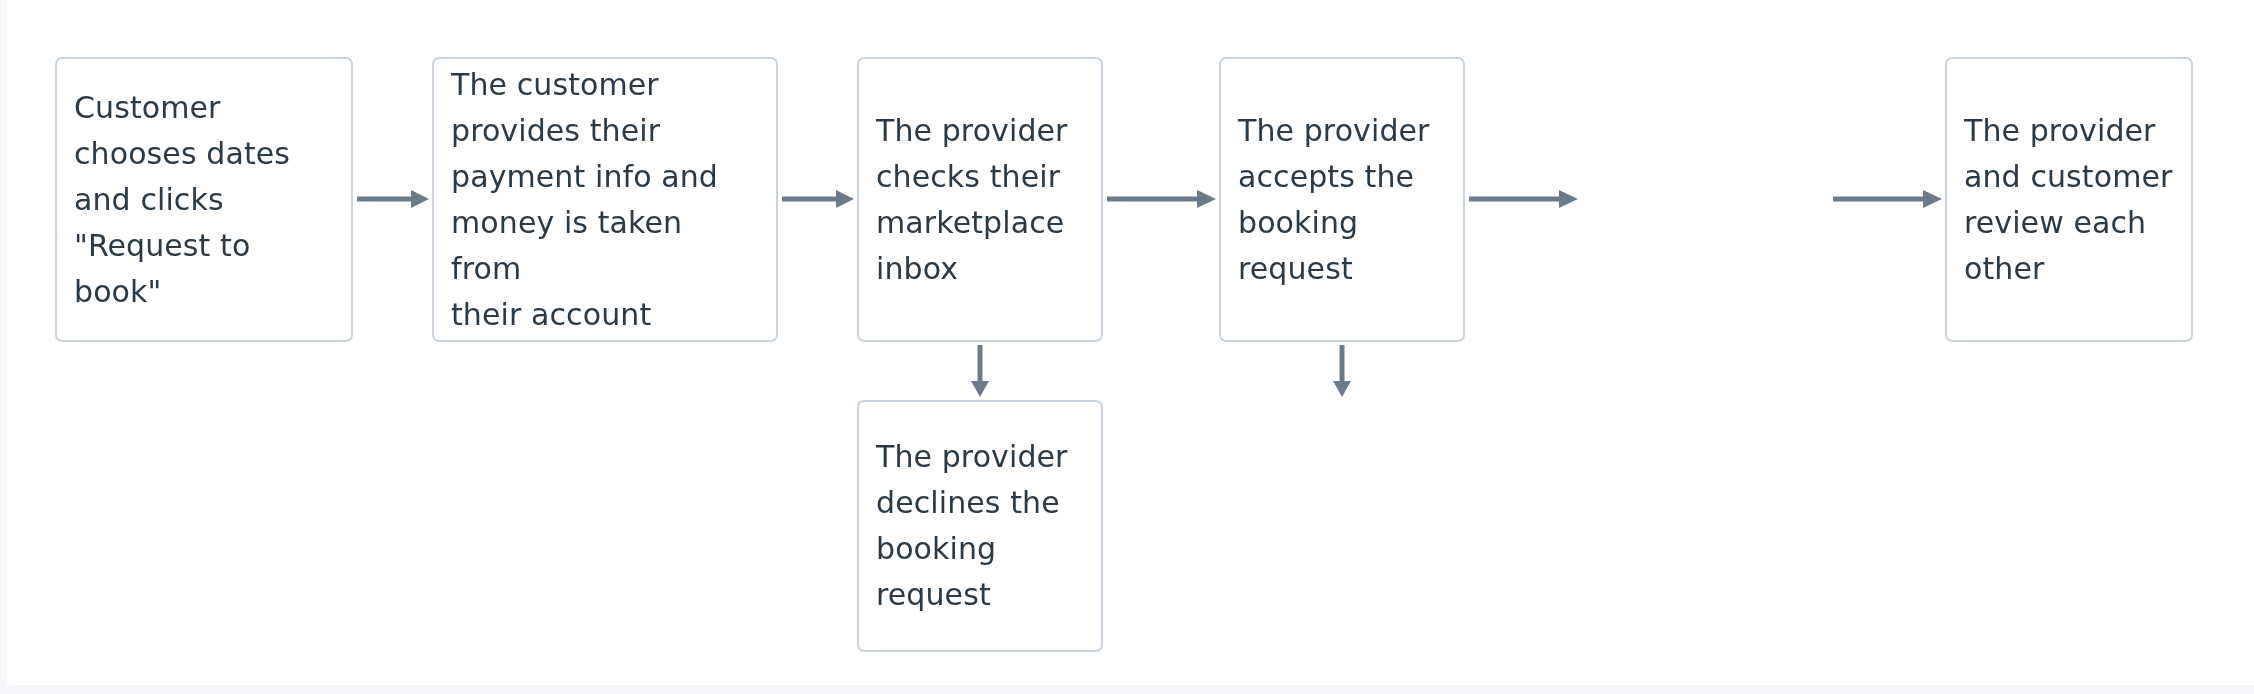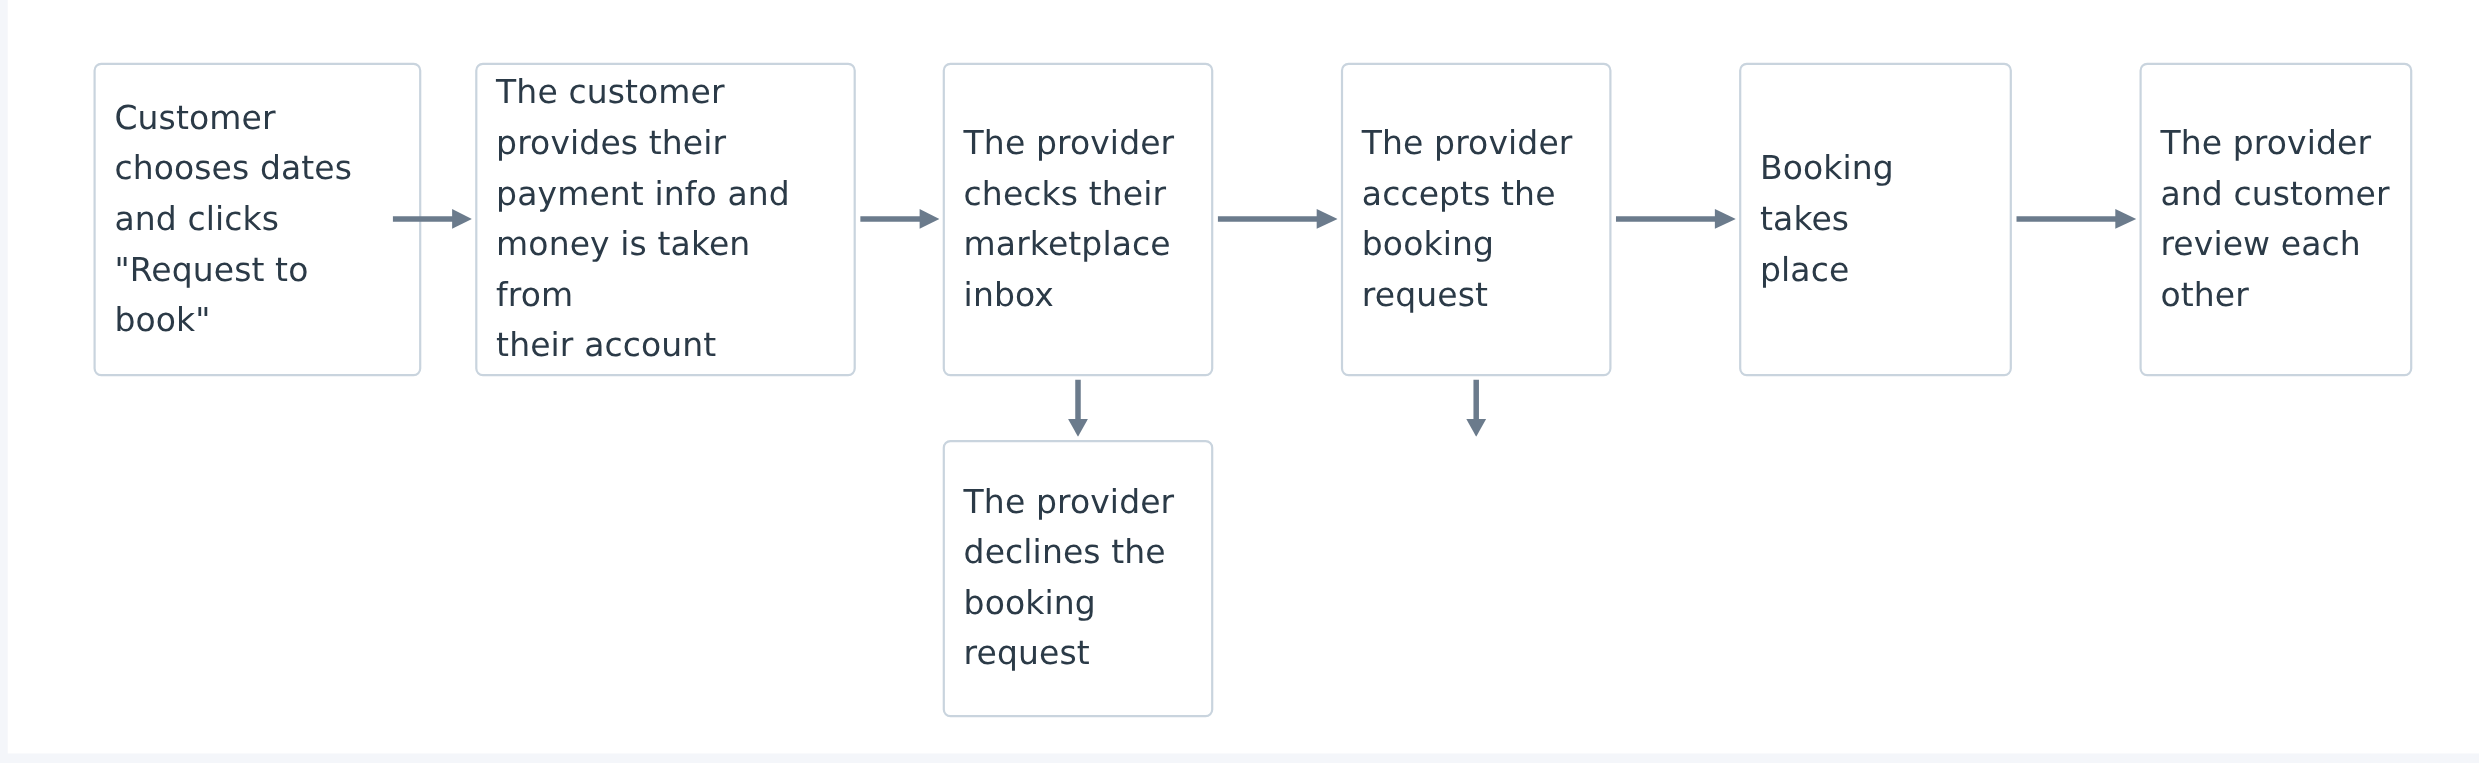--- a/index.html
+++ b/index.html
@@ -73,21 +73,21 @@
   }
 </style>
 </head>
 <body>
 
 <div id="canvas">
 
   <div class="edge-strip-left"></div>
   <div class="edge-strip-bottom"></div>
 
-  <div class="node" style="left:55px; top:57px; width:298px; height:285px;margin-left:30px;">
+  <div class="node" style="left:55px; top:57px; width:298px; height:285px;">
     <span class="node-text">Customer
 chooses dates
 and clicks
 "Request to book"</span>
   </div>
 
   <div class="node" style="left:432px; top:57px; width:346px; height:285px;">
     <span class="node-text">The customer
 provides their
 payment info and
@@ -102,24 +102,20 @@
 inbox</span>
   </div>
 
   <div class="node" style="left:1219px; top:57px; width:246px; height:285px;">
     <span class="node-text">The provider
 accepts the
 booking
 request</span>
   </div>
 
-  <div class="node" style="left:1581px; top:57px; width:248px; height:285px;">
-    <span class="node-text">Booking takes
-place</span>
-  </div>
 
   <div class="node" style="left:1945px; top:57px; width:248px; height:285px;">
     <span class="node-text">The provider
 and customer
 review each
 other</span>
   </div>
 
   <div class="node" style="left:857px; top:400px; width:246px; height:252px;">
     <span class="node-text">The provider

